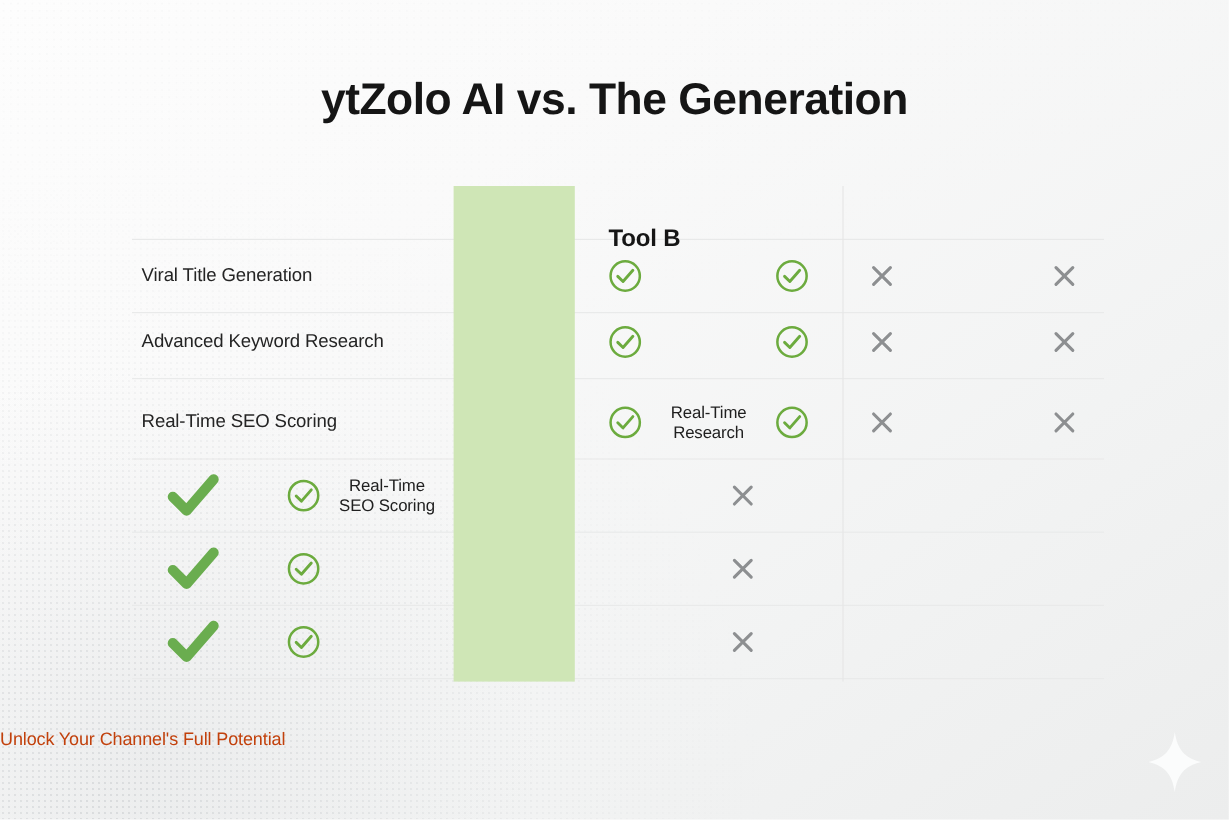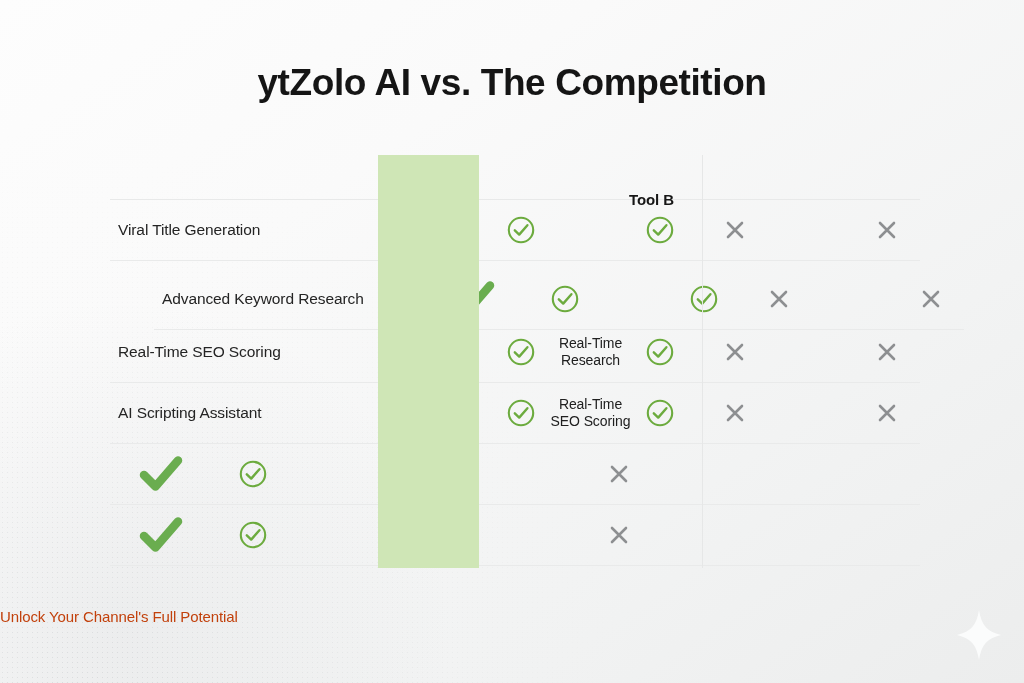--- a/index.html
+++ b/index.html
@@ -135,24 +135,24 @@
     position: absolute;
     left: 592px;            
     top: 0;
     width: 1px;
     height: 413px;
     background: #e6e7e7;
     z-index: 3;
   }
 
   .col-head {
-    font-size: 15px;
+    font-size: 20px;
     font-weight: 700;
     color: #161616;
-    text-align: right;
+    text-align: left;
     width: 100%;
     letter-spacing: -0.1px;
     margin-top: 44px;
   }
   .col-head-zolo {
     font-size: 15.5px;
     font-weight: 700;
     color: #1a1a1a;
     text-align: center;
     width: 100%;
@@ -197,21 +197,21 @@
     width: 46px;
     height: 52px;
   }
 </style>
 </head>
 <body>
 
 <div class="bg-texture"></div>
 <div class="bg-texture2"></div>
 
-<div class="title">ytZolo AI vs. The Competition</div>
+<div class="title">ytZolo AI vs. The Generation</div>
 
 <div class="table-wrap">
 
   <div class="highlight-band"></div>
   <div class="vdivider"></div>
 
   <div class="grid">
 
     <div class="row header-row">
       <div class="c-feature">
@@ -247,21 +247,21 @@
           <div class="c-toolc">
             <svg class="x-mark" viewBox="0 0 22 22">
               <path d="M4 4 L18 18 M18 4 L4 18" fill="none" stroke="#8d8f91" stroke-width="2.6" stroke-linecap="round"></path>
             </svg>
             <span class="toolb-spacer"></span>
             <svg class="x-mark" viewBox="0 0 22 22">
               <path d="M4 4 L18 18 M18 4 L4 18" fill="none" stroke="#8d8f91" stroke-width="2.6" stroke-linecap="round"></path>
             </svg>
           </div>
         </div>
-        <div class="row body-row" style="top: 114px; margin-left: 44px;">
+        <div class="row body-row" style="top: 100px;">
           <div class="c-feature"><span>Advanced Keyword Research</span></div>
           <div class="c-zolo">
             <svg class="check-bold" viewBox="0 0 44 40">
               <path d="M5 21 L16.5 32.5 L39 6.5" fill="none" stroke="#6aad4f" stroke-width="8.5" stroke-linecap="round" stroke-linejoin="round"></path>
             </svg>
           </div>
           <div class="c-toolb">
             <svg class="check-circle" viewBox="0 0 28 28">
               <circle cx="14" cy="14" r="12.2" fill="none" stroke="#6cab3e" stroke-width="2.1"></circle>
               <path d="M7.8 14.3 L12.2 18.6 L20.4 9.2" fill="none" stroke="#6cab3e" stroke-width="2.4" stroke-linecap="round" stroke-linejoin="round"></path>
@@ -305,21 +305,20 @@
             <svg class="x-mark" viewBox="0 0 22 22">
               <path d="M4 4 L18 18 M18 4 L4 18" fill="none" stroke="#8d8f91" stroke-width="2.6" stroke-linecap="round"></path>
             </svg>
             <span class="toolb-spacer"></span>
             <svg class="x-mark" viewBox="0 0 22 22">
               <path d="M4 4 L18 18 M18 4 L4 18" fill="none" stroke="#8d8f91" stroke-width="2.6" stroke-linecap="round"></path>
             </svg>
           </div>
         </div>
         <div class="row body-row" style="top: 228px;">
-          <div class="c-feature"><span>AI Scripting Assistant</span></div>
           <div class="c-zolo">
             <svg class="check-bold" viewBox="0 0 44 40">
               <path d="M5 21 L16.5 32.5 L39 6.5" fill="none" stroke="#6aad4f" stroke-width="8.5" stroke-linecap="round" stroke-linejoin="round"></path>
             </svg>
           </div>
           <div class="c-toolb">
             <svg class="check-circle" viewBox="0 0 28 28">
               <circle cx="14" cy="14" r="12.2" fill="none" stroke="#6cab3e" stroke-width="2.1"></circle>
               <path d="M7.8 14.3 L12.2 18.6 L20.4 9.2" fill="none" stroke="#6cab3e" stroke-width="2.4" stroke-linecap="round" stroke-linejoin="round"></path>
             </svg>

